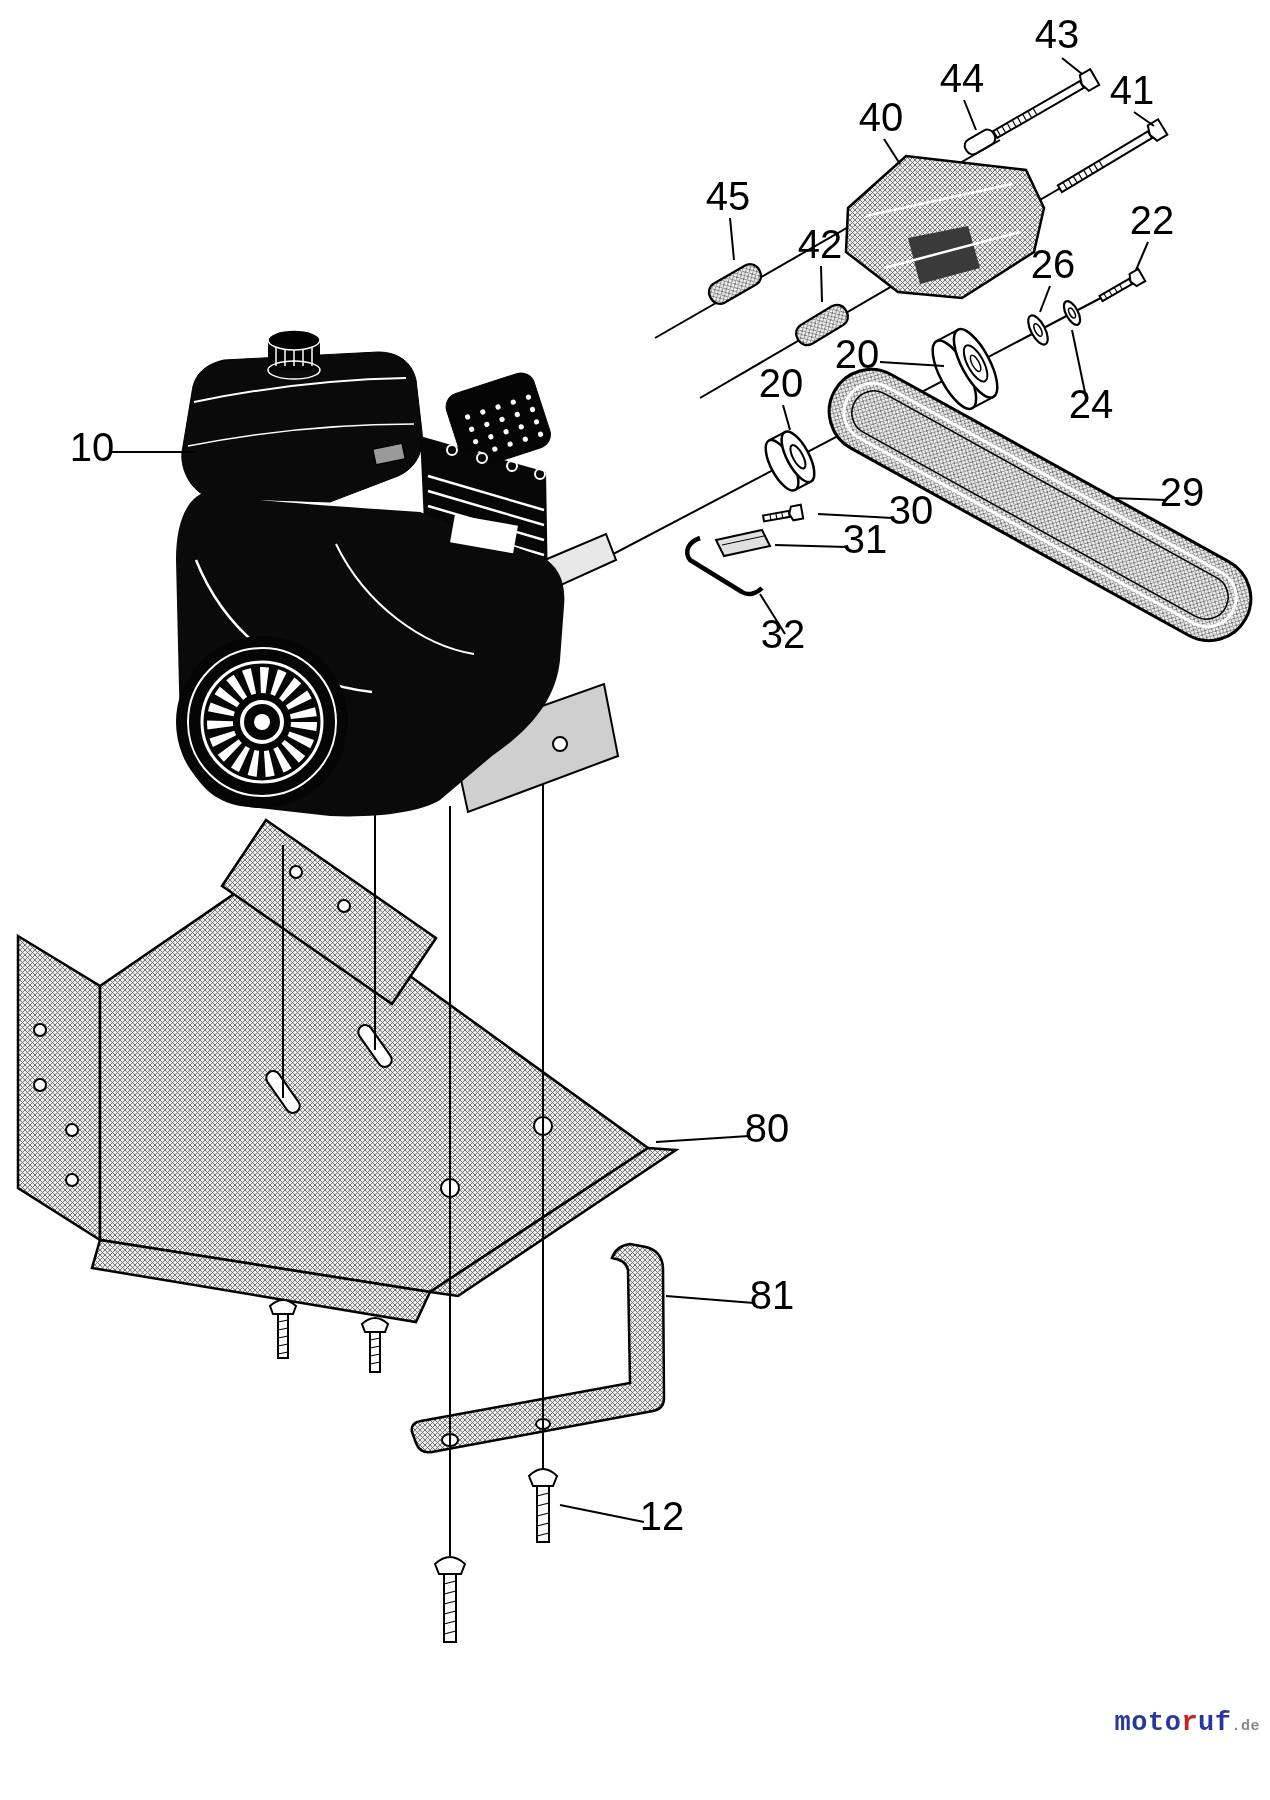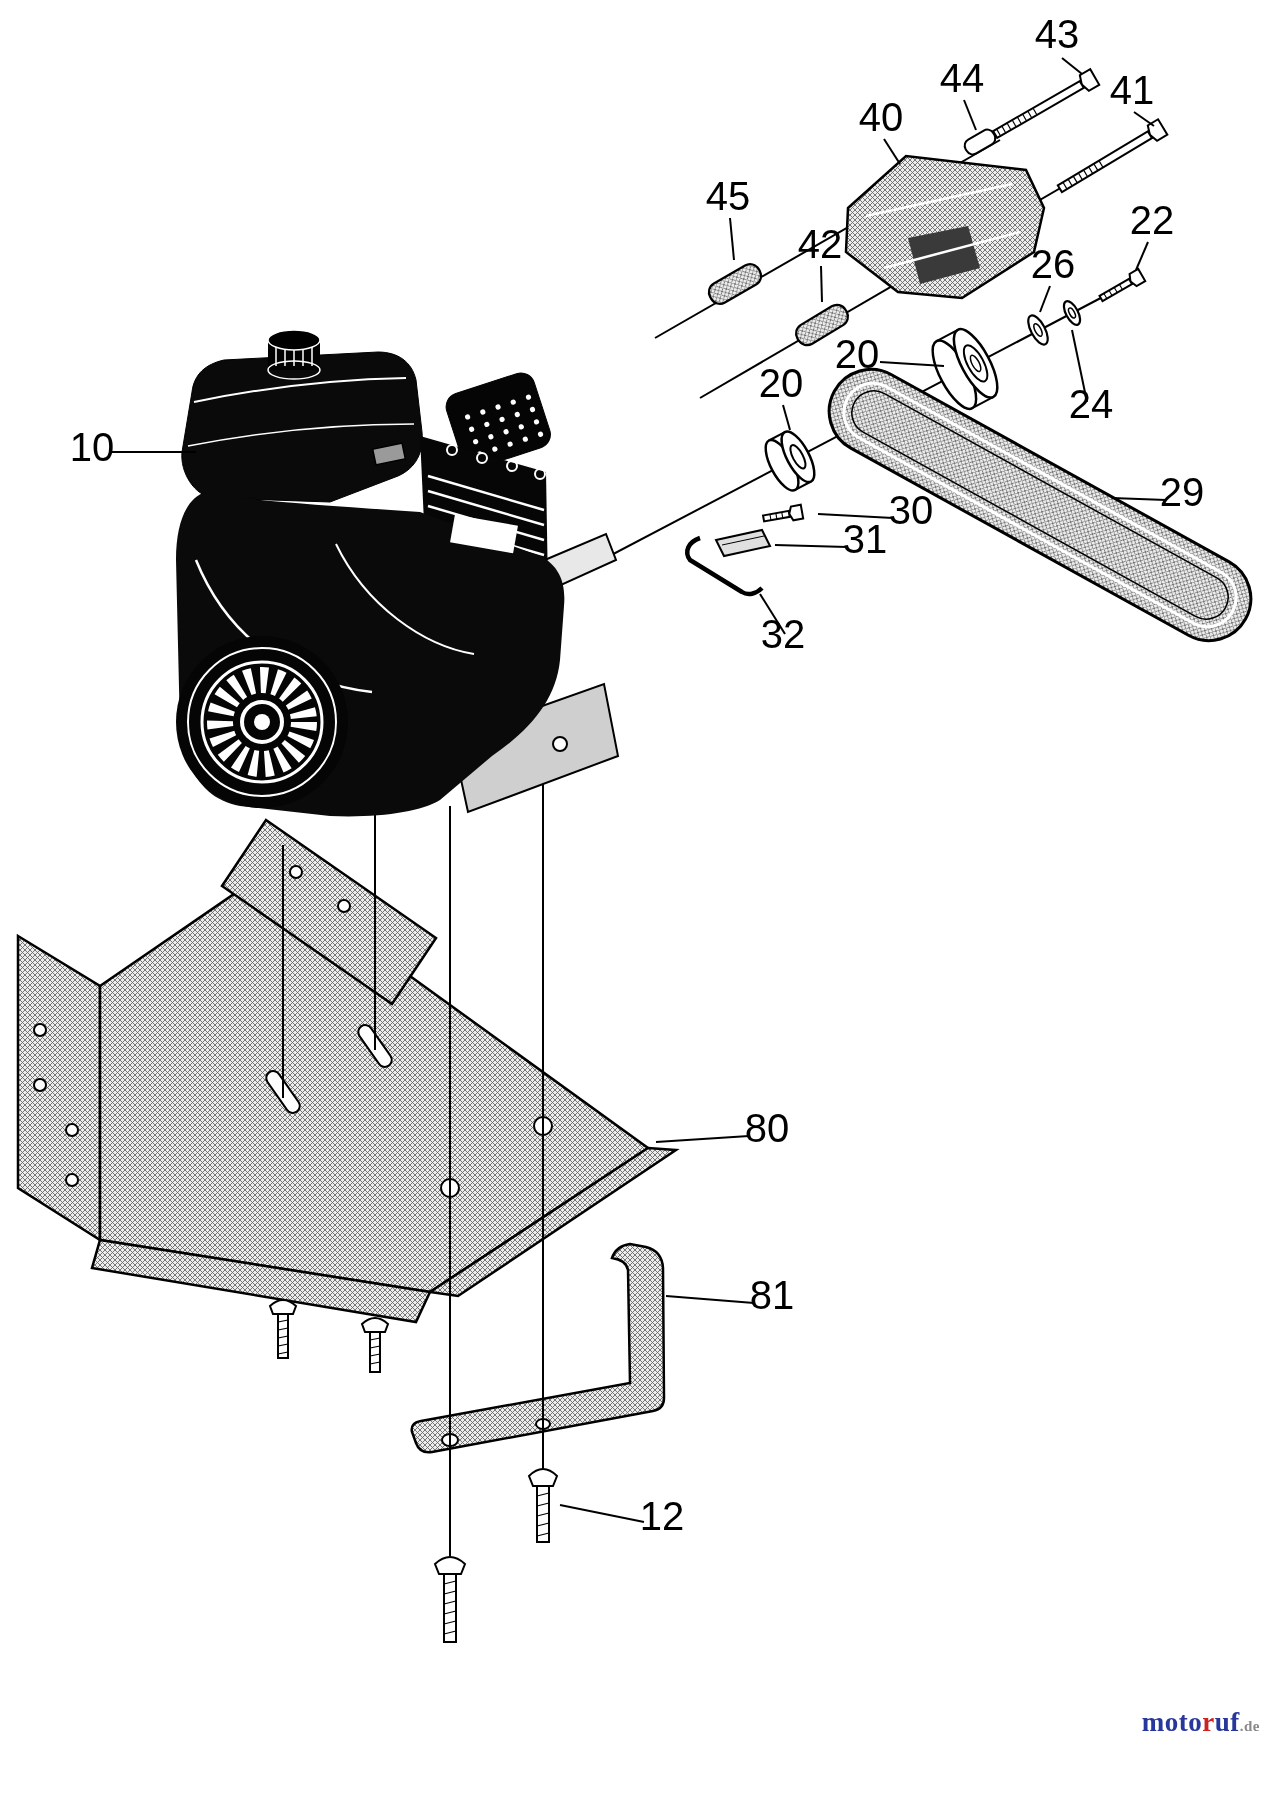--- a/index.html
+++ b/index.html
@@ -1,20 +1,20 @@
 <!DOCTYPE html>
 <html><head>
 <meta charset="utf-8">
 <style>
   html,body{margin:0;padding:0;background:#fff;}
   #stage{position:relative;width:1270px;height:1744px;background:#fff;overflow:hidden;
          font-family:"Liberation Sans", sans-serif;}
   svg{position:absolute;left:0;top:0;}
   .callout{font-family:"Liberation Sans", sans-serif;font-size:40px;fill:#000;}
-  #watermark{position:absolute;right:10px;bottom:6px;font-family:Liberation Serif, serif;
+  #watermark{position:absolute;right:10px;bottom:6px;font-family:Liberation Mono, monospace;
              font-size:27px;font-weight:bold;letter-spacing:.5px;margin-left:46px;}
   #watermark .suffix{font-size:15px;font-weight:bold;}
 </style>
 </head>
 <body>
 
 <div id="stage">
 <svg width="1270" height="1800" viewBox="0 0 1270 1800">
   <defs>
     <pattern id="hatch" width="5" height="5" patternUnits="userSpaceOnUse">

